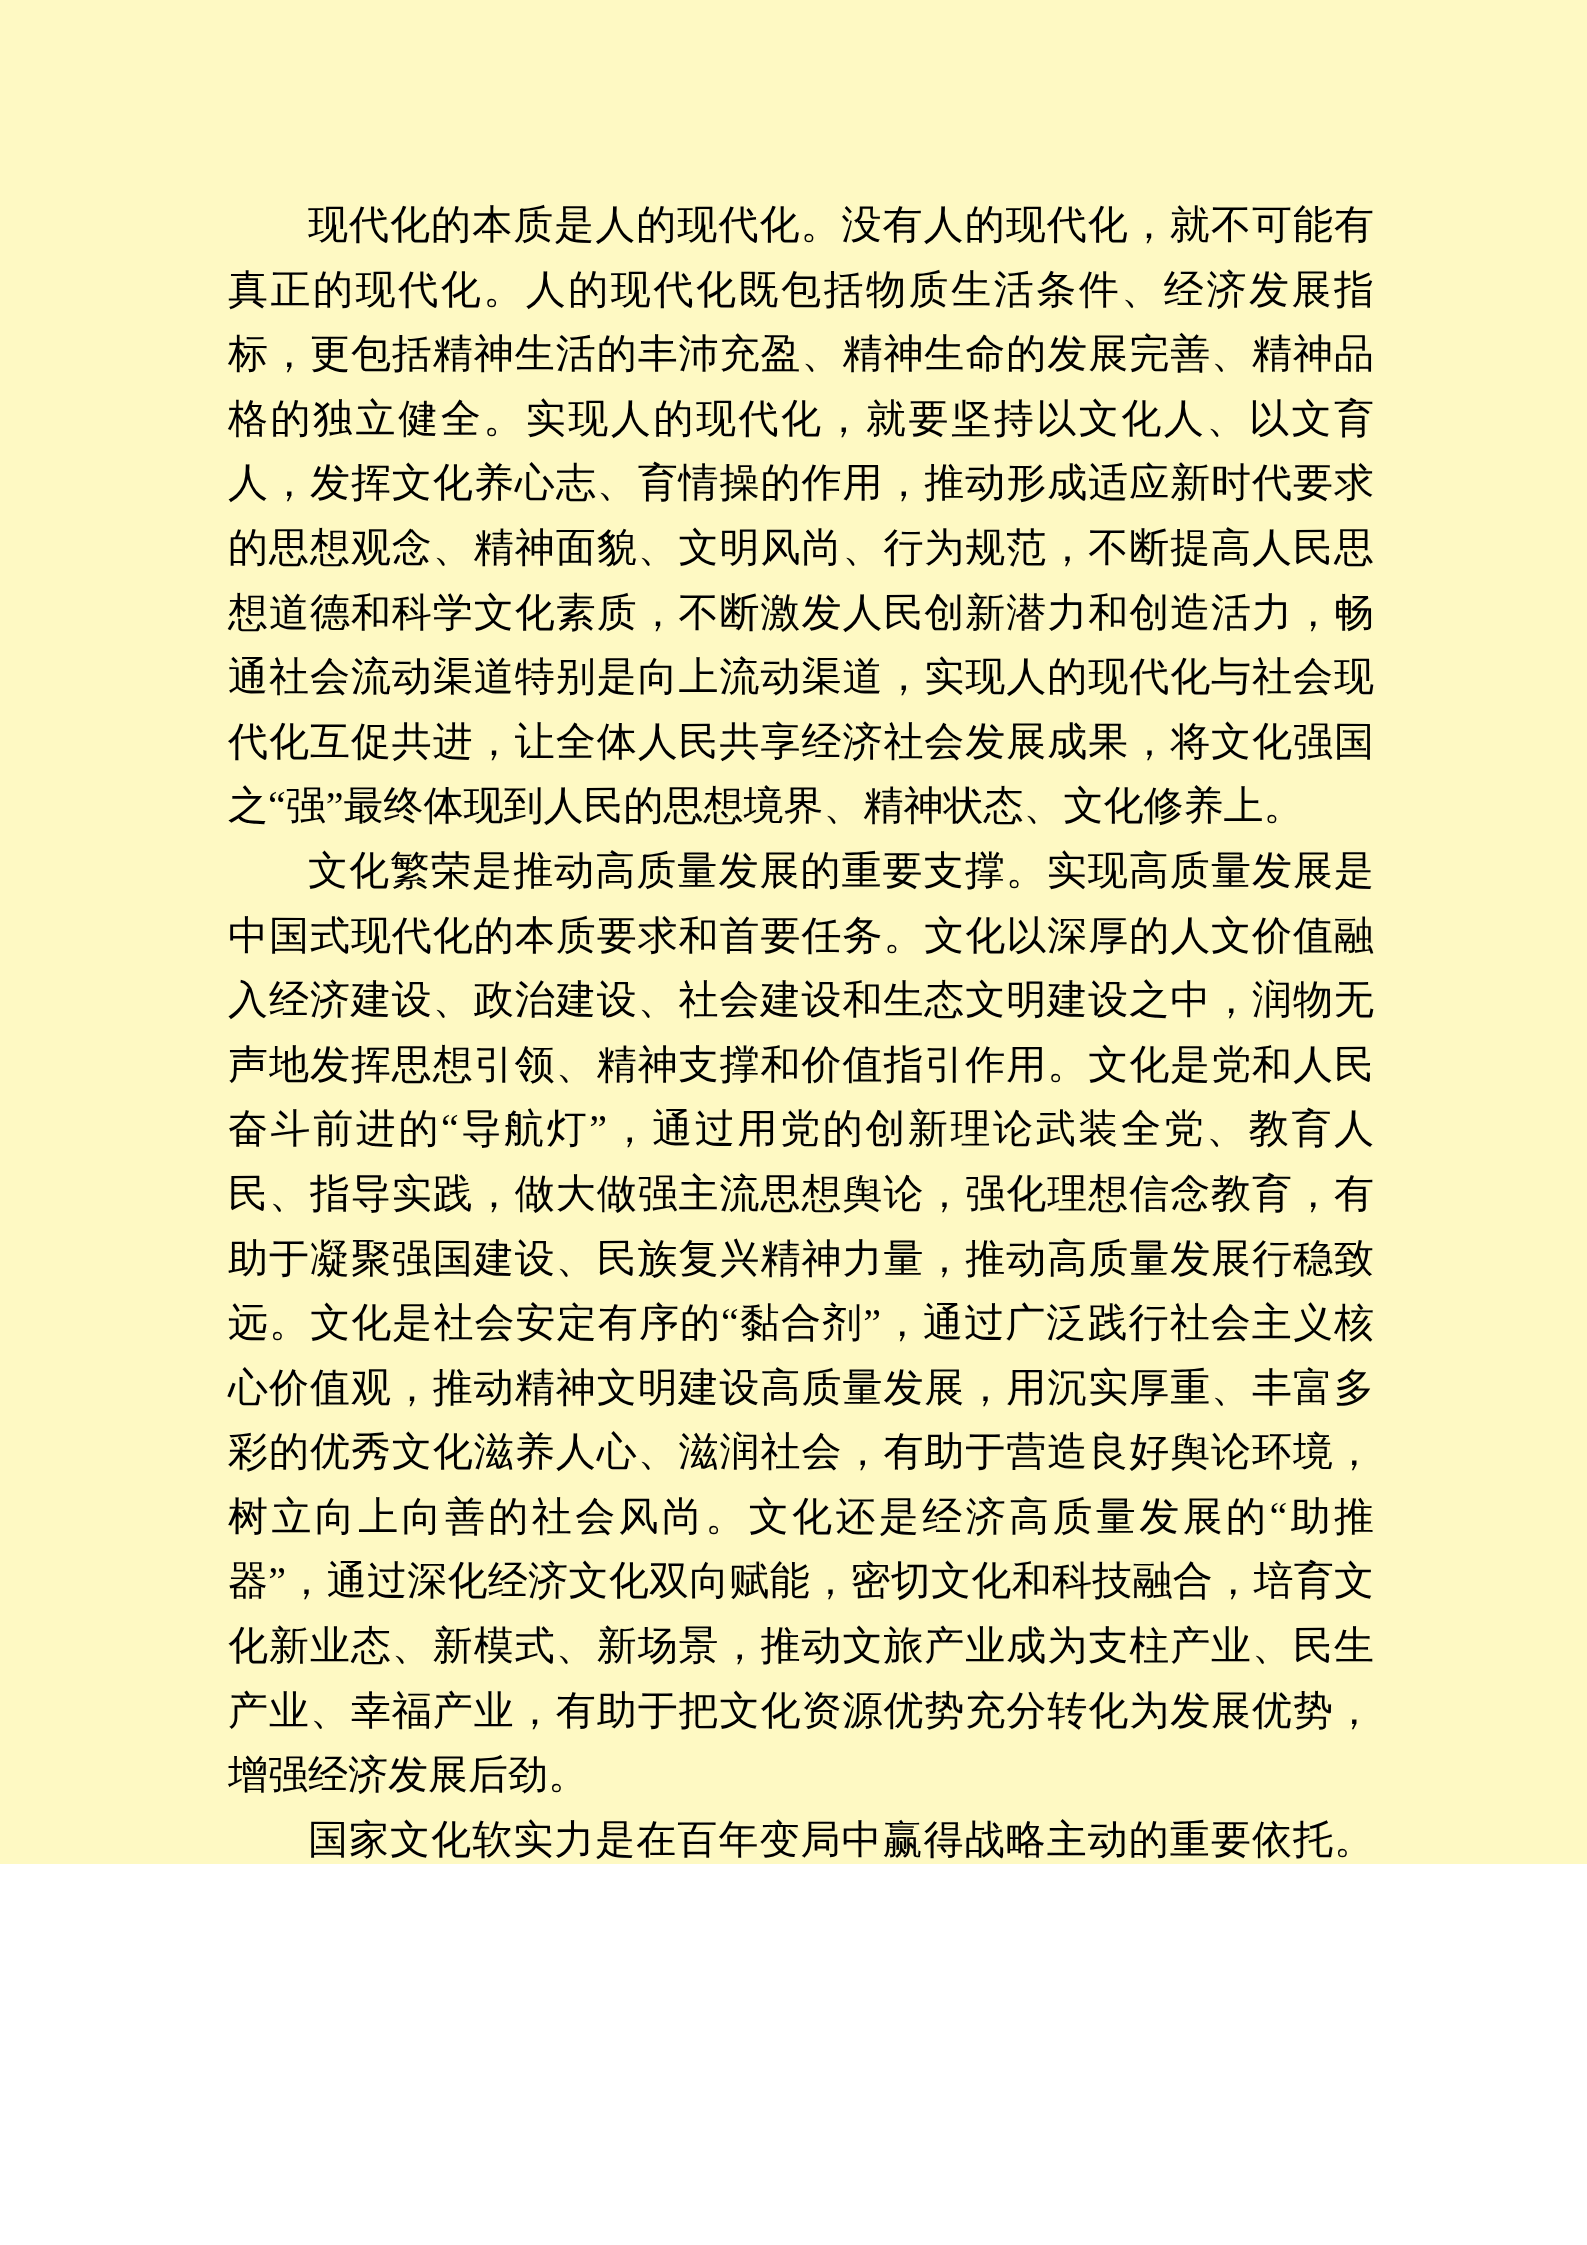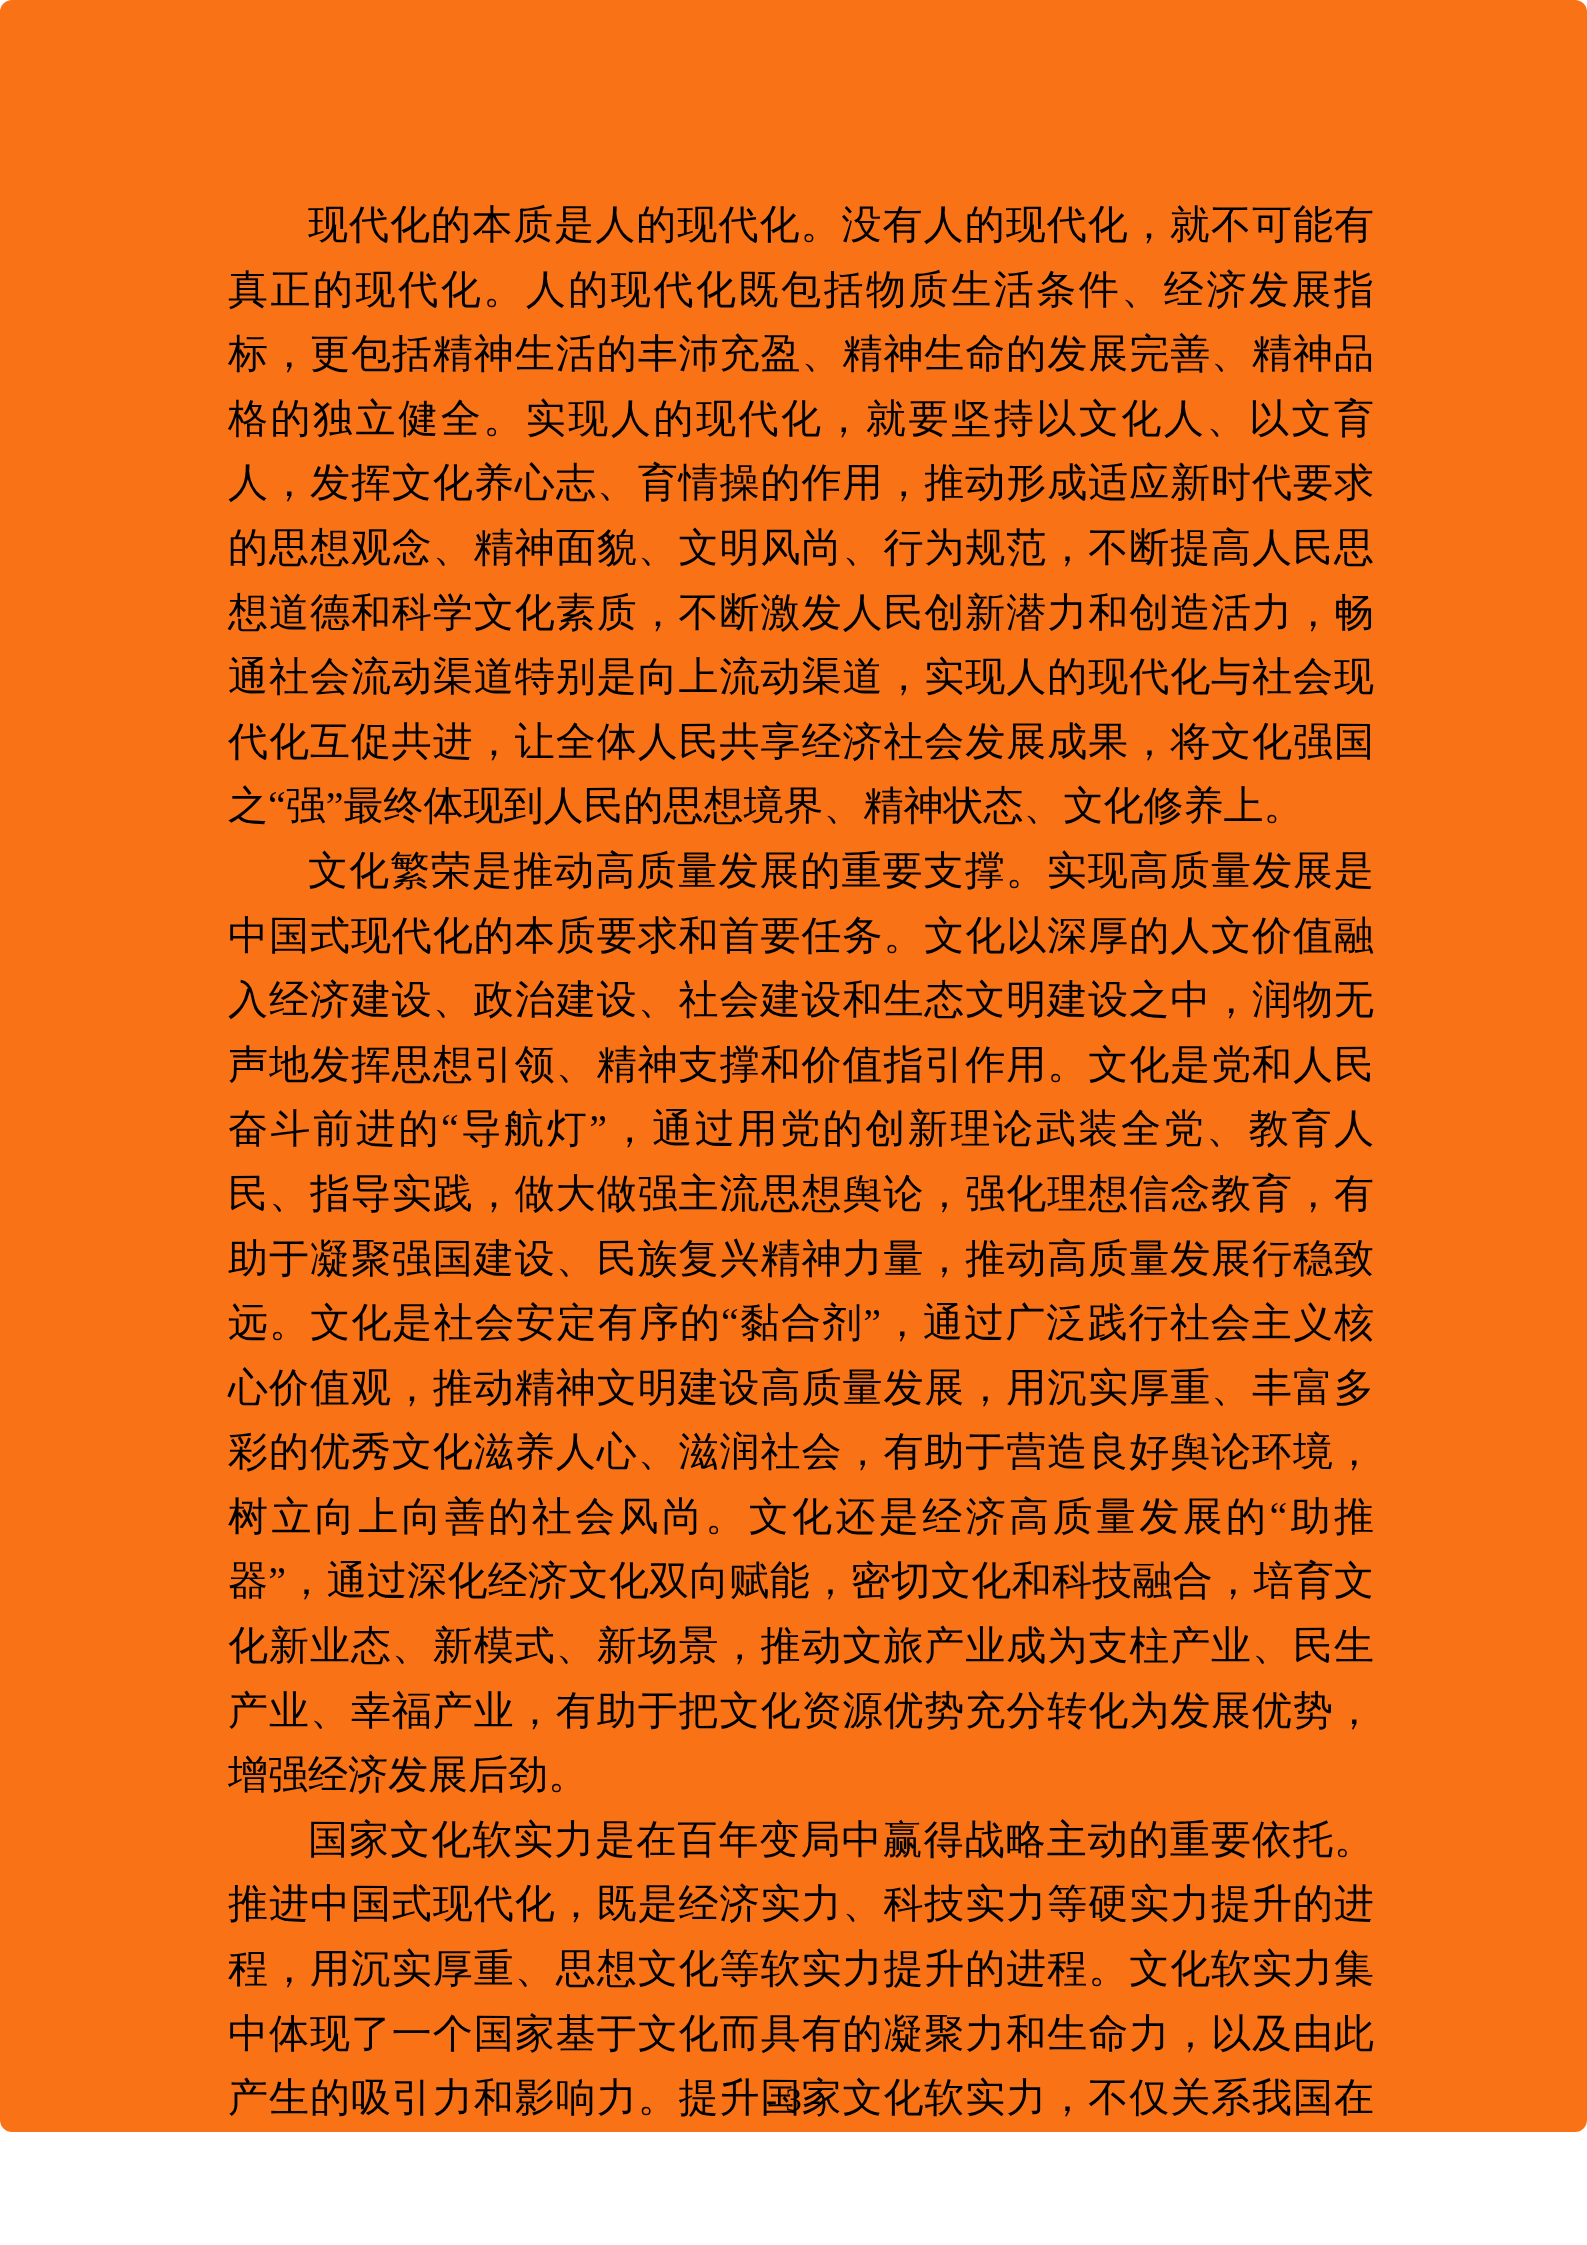--- a/index.html
+++ b/index.html
@@ -3,26 +3,25 @@
 <meta charset="utf-8">
 <style>
   html, body {
     margin: 0;
     padding: 0;
     background: #ffffff;
   }
   .page {
     position: relative;
     width: 1587px;
-    height: 2132px;
-    background: #f97316;
+    height: 1864px;
+    background: #fef9c3;
     overflow: hidden;
     font-family: "Liberation Serif", "DejaVu Serif", serif;
     color: #000000;
-    border-radius: 12px;
   }
   .content {
     position: absolute;
     left: 228px;
     top: 193px;
     width: 1146px;
   }
   .para {
     margin: 0;
     padding: 0;

